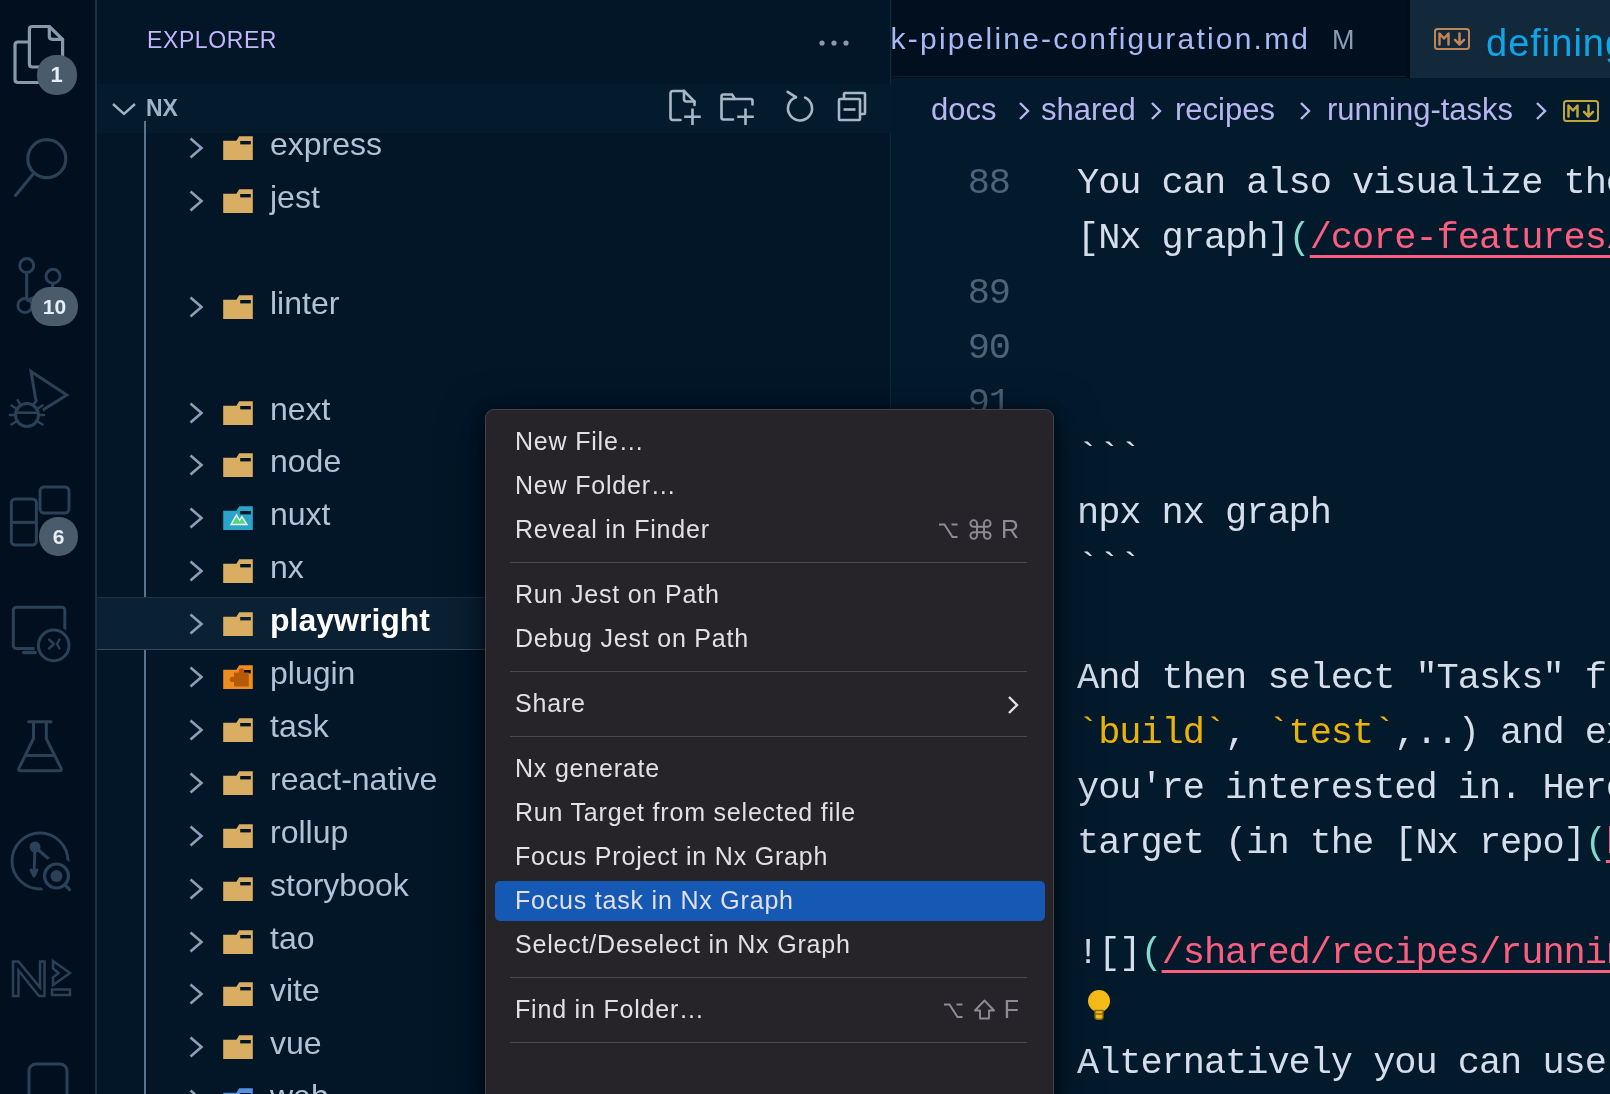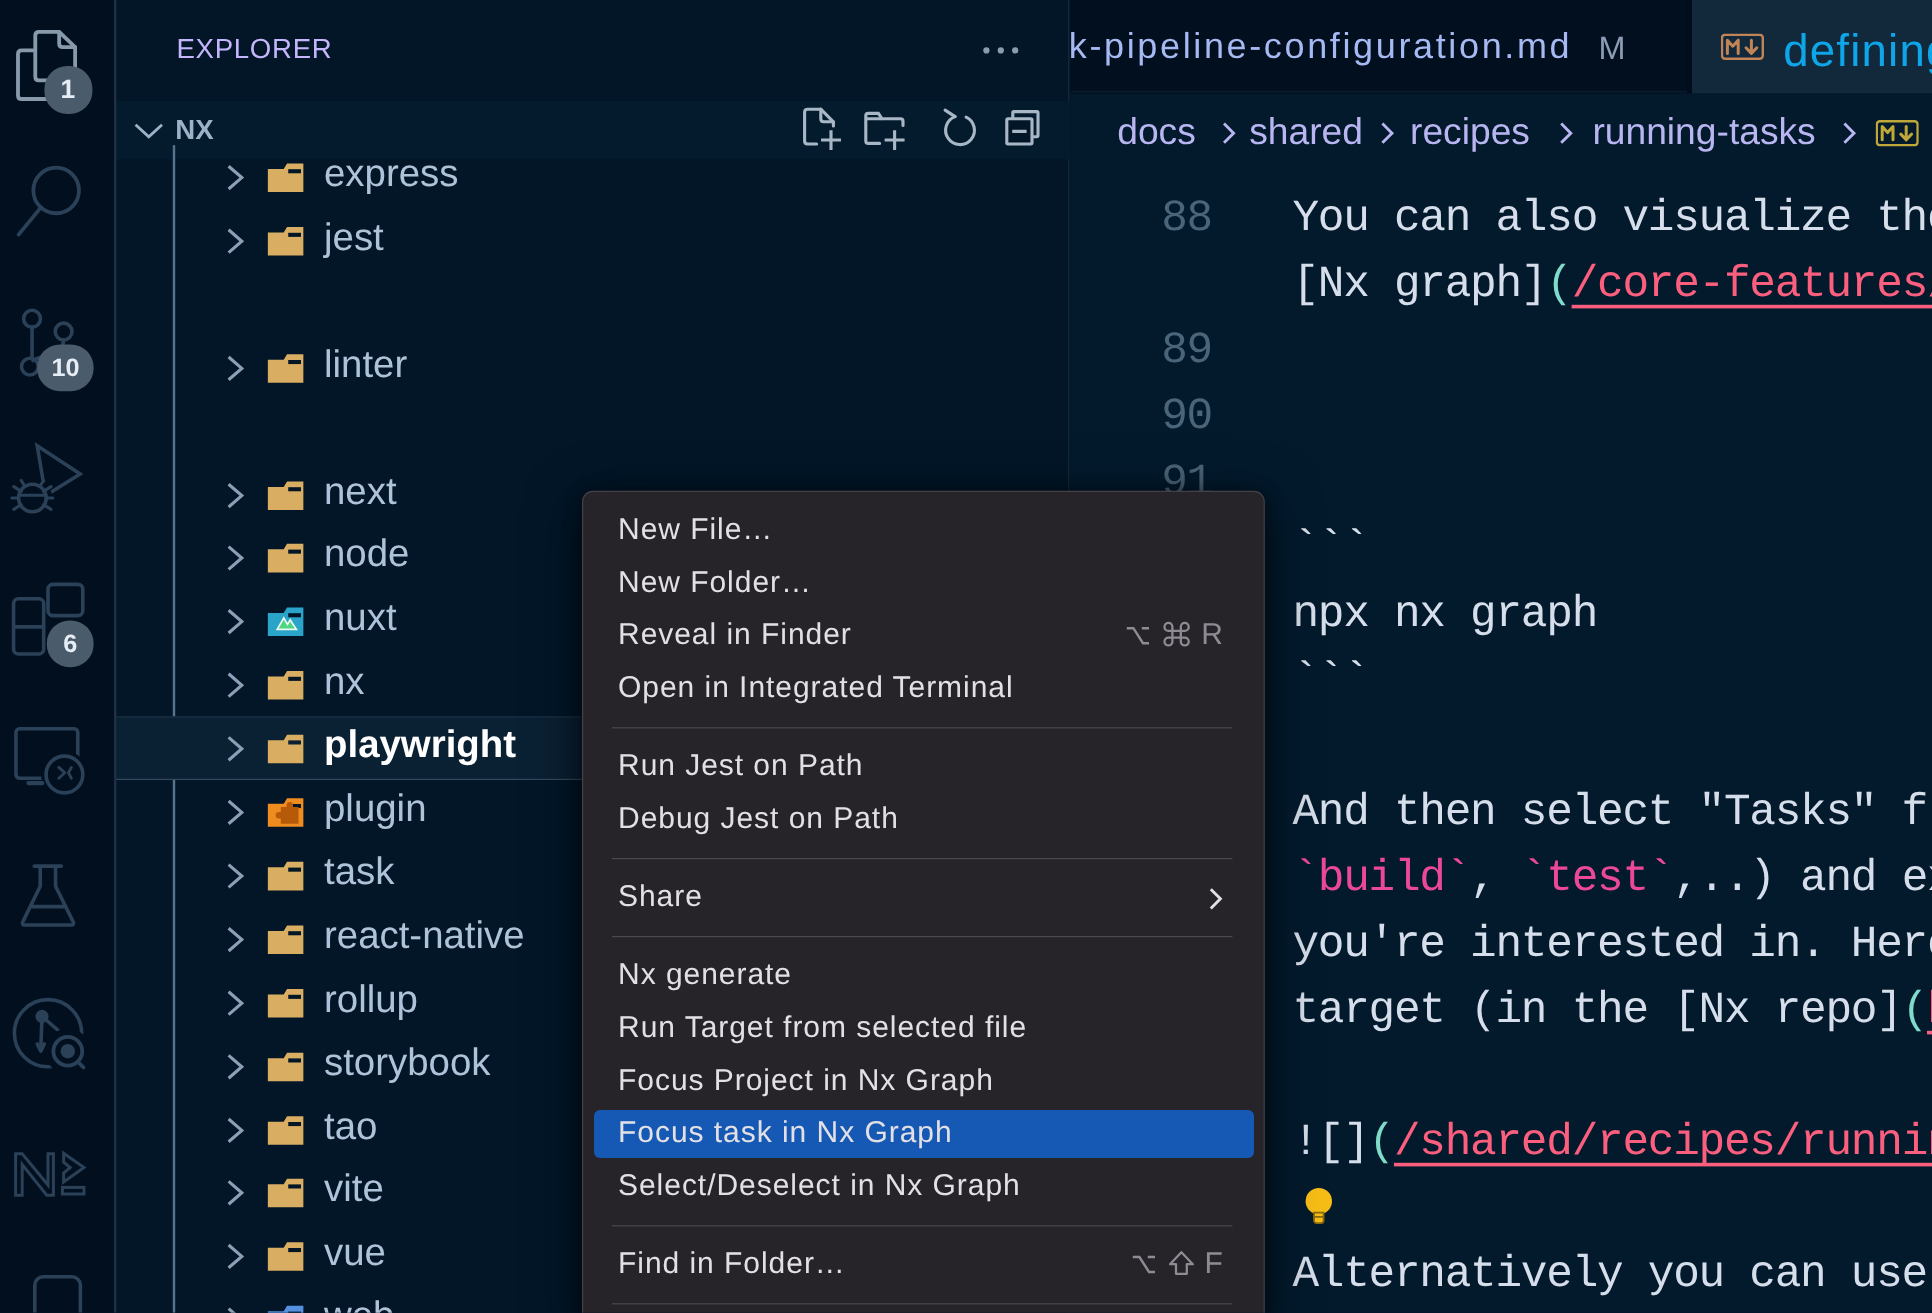--- a/index.html
+++ b/index.html
@@ -26,21 +26,21 @@
 #tab1 .mod { position:absolute; left:440px; top:25px; font-size:27px; color:#8d9cb5; }
 #tab2 { position:absolute; left:518px; top:0; width:200px; height:78px; background:#12293c; }
 #tab2 .fname { position:absolute; left:76px; top:22px; font-size:38px; letter-spacing:1px; color:#0ea5e9; white-space:pre; }
 #breadcrumbs { position:absolute; left:0; top:78px; width:718px; height:62px; background:#031a2d; font-size:31px; color:#b9b5f1; }
 #breadcrumbs span { position:absolute; top:14px; white-space:pre; }
 #code { position:absolute; left:0; top:140px; width:718px; height:954px; font-family:"Liberation Mono", monospace; font-size:37px; letter-spacing:-1.05px; }
 .ln { position:absolute; width:118px; text-align:right; color:#4a6479; }
 .cl { position:absolute; left:185px; color:#d5deea; white-space:pre; }
 .teal { color:#7fdbca; }
 .pinku { color:#fc5e7e; text-decoration:underline; text-underline-offset:7px; text-decoration-thickness:3px; text-decoration-skip-ink:none; }
-.grn { color:#ec4899;margin-top:15px; }
+.grn { color:#eab308;margin-top:15px; }
 #menu { position:absolute; left:485px; top:409px; width:569px; height:700px; background:#262329; border:1px solid #454149; border-radius:9px; box-shadow:0 10px 44px rgba(0,0,0,0.6), 0 2px 14px rgba(0,0,0,0.45); }
 .mi { position:relative; height:44px; }
 .mi .t { position:absolute; left:29px; top:7px; font-size:25px; letter-spacing:0.8px; color:#e3e0e5; white-space:pre; }
 .msep { height:21px; position:relative; }
 .msep div { position:absolute; top:10px; left:24px; right:26px; height:1px; background:#4b4850; }
 .hi { position:absolute; left:9px; right:8px; top:2px; bottom:2px; background:#1659b5; border-radius:5px; }
 .short { position:absolute; right:34px; top:7px; font-size:25px; color:#8f8b94; }
 </style>
 </head>
 <body>
@@ -390,23 +390,20 @@
       <span class="t">New Folder…</span>
     </div>
 <div class="mi">
       <span class="t">Reveal in Finder</span>
       <span class="short"><svg width="24" height="24" viewBox="0 0 24 24" style="vertical-align:-4px">
           <path d="M3 6.5 h5.5 l8 12.5 h5 M15.5 6.5 h6" fill="none" stroke="#8f8b94" stroke-width="2"></path>
         </svg> <svg width="27" height="27" viewBox="0 0 27 27" style="vertical-align:-5px">
           <path d="M10 10 V7.4 A3.3 3.3 0 1 0 6.7 10.7 H20.3 A3.3 3.3 0 1 0 17 7.4 V19.6 A3.3 3.3 0 1 0 20.3 16.3 H6.7 A3.3 3.3 0 1 0 10 19.6 Z" fill="none" stroke="#8f8b94" stroke-width="1.9"></path>
         </svg> R</span>
     </div>
-<div class="mi">
-      <span class="t">Open in Integrated Terminal</span>
-    </div>
 <div class="msep">
       <div></div>
     </div>
 <div class="mi">
       <span class="t">Run Jest on Path</span>
     </div>
 <div class="mi">
       <span class="t">Debug Jest on Path</span>
     </div>
 <div class="msep">

